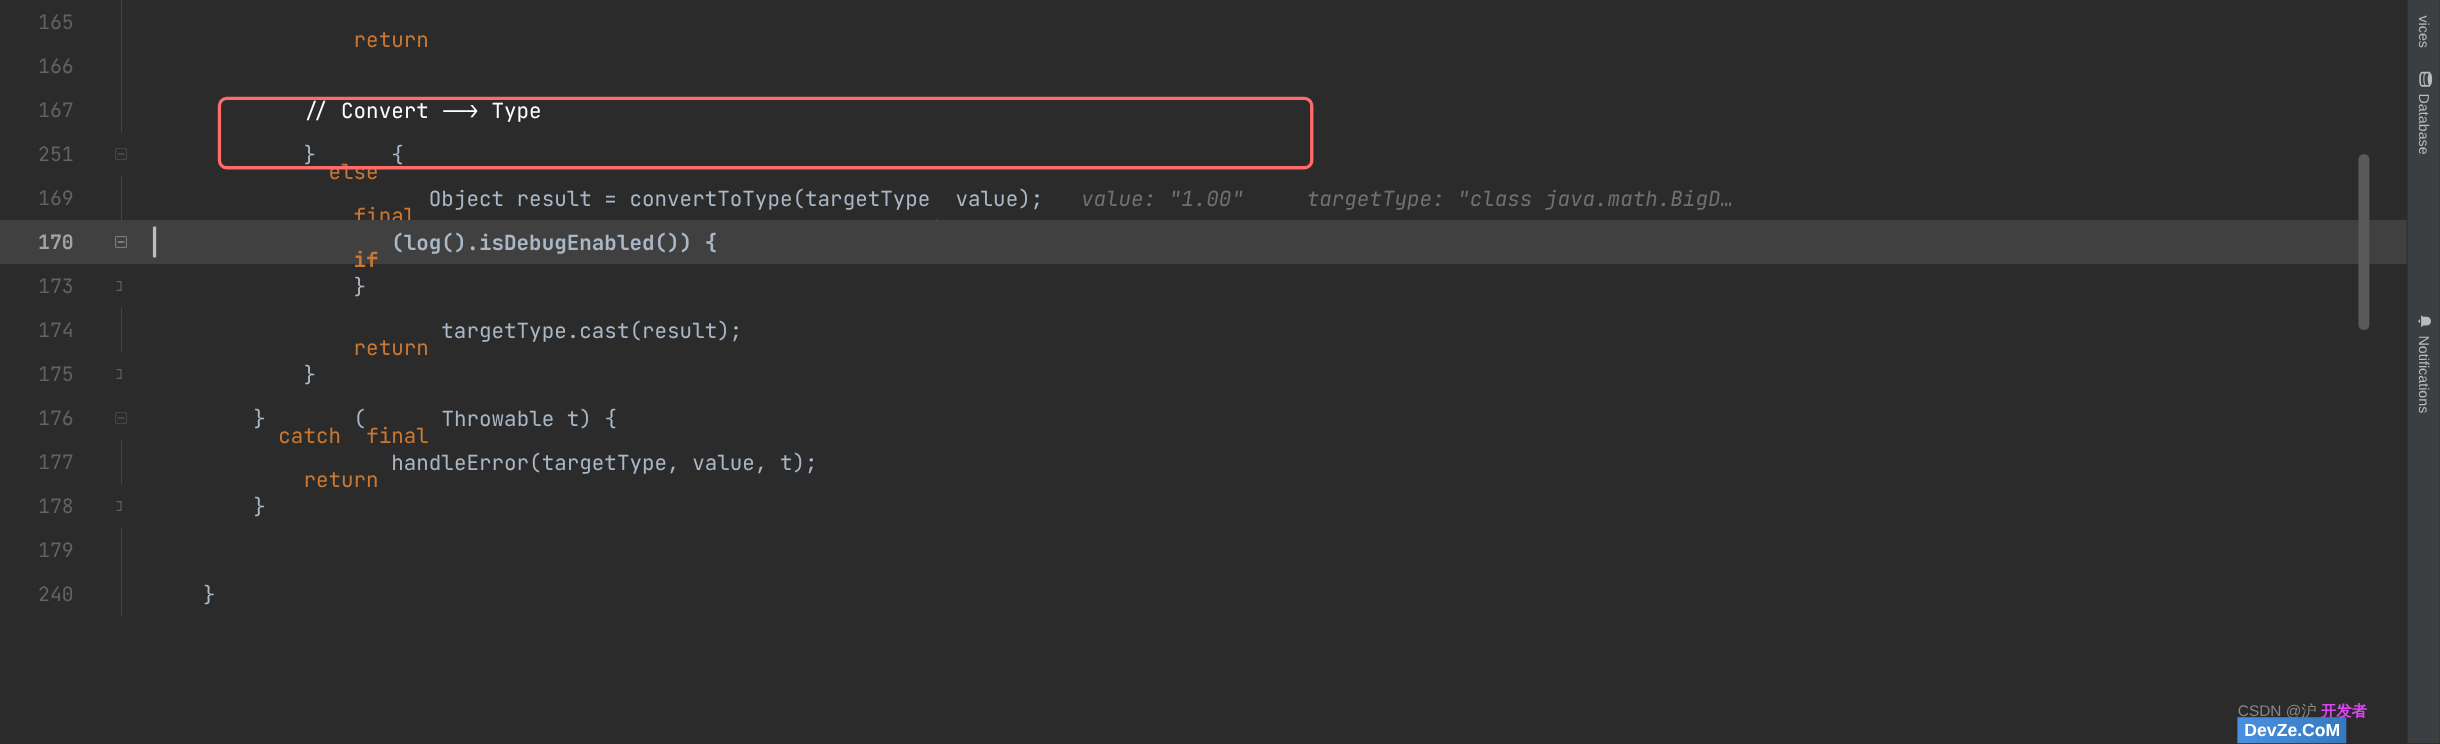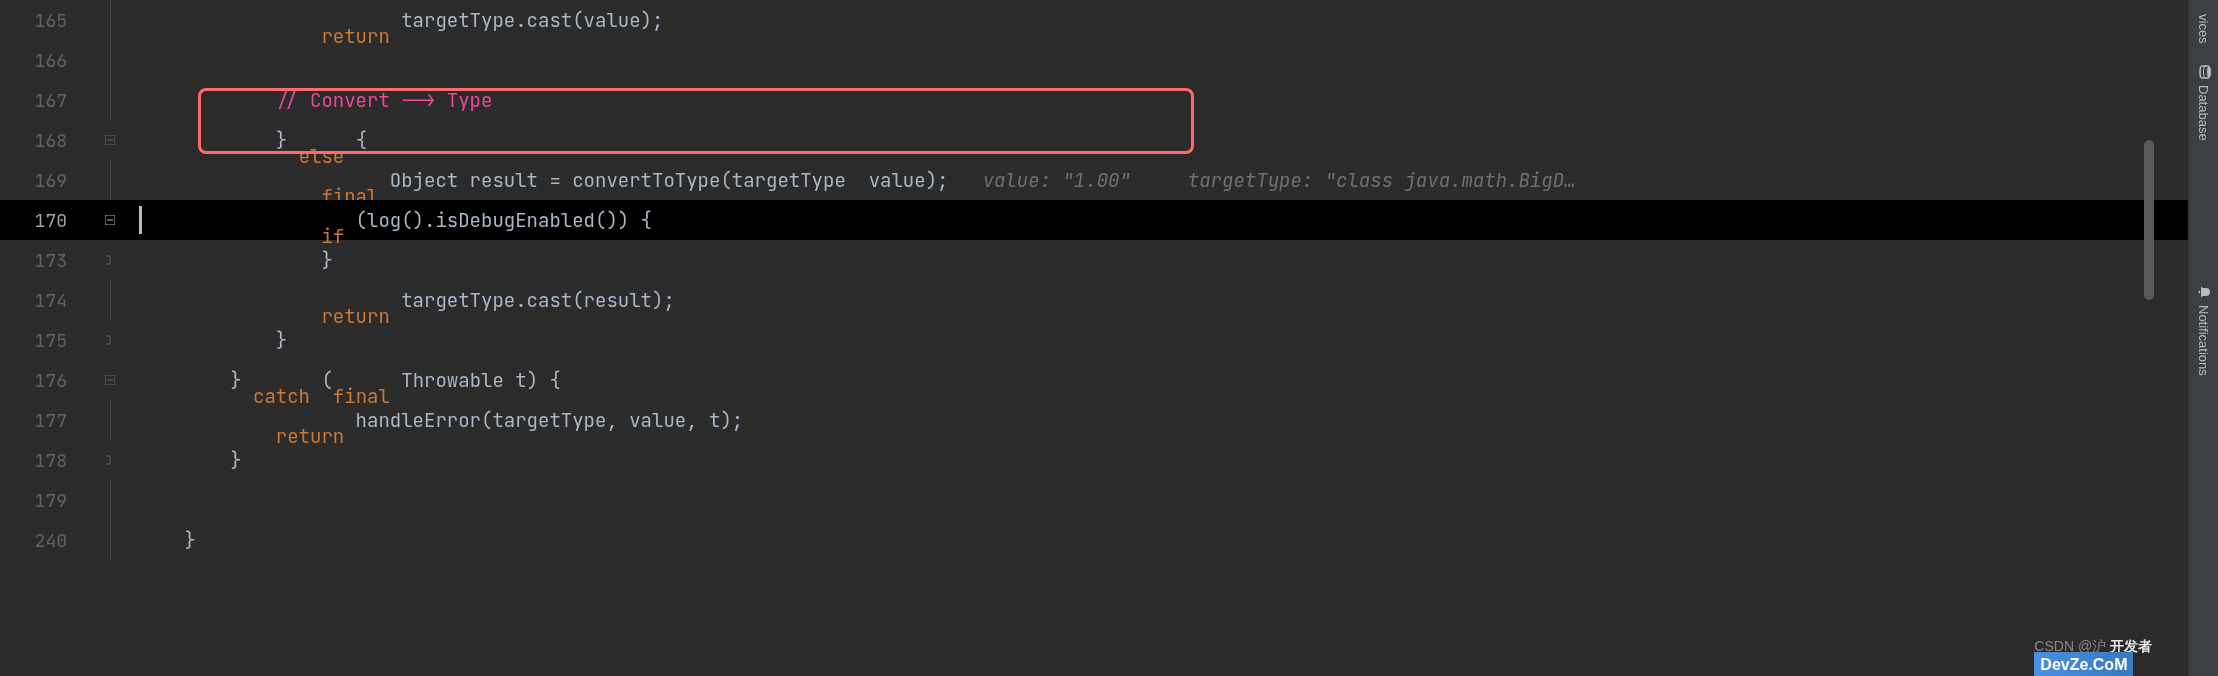--- a/index.html
+++ b/index.html
@@ -67,27 +67,28 @@
     }
     .code-content {
       flex: 1;
       white-space: pre;
       position: relative;
       height: 100%;
       display: flex;
       align-items: center;
     }
     .line.highlighted {
-      background: #000000;
+      background: #404040;
+      font-weight: bold;
     }
     .line.highlighted .line-number {
       color: #a4a3a3;
     }
     .keyword { color: #cc7832; margin-top: 32px; }
-    .comment { color: #ec4899; }
+    .comment { color: #ffffff; }
     .string { color: #6a8759; }
     .param-hint { 
       color: #787878;
       background: #3c3c3c;
       border-radius: 4px;
       padding: 0 6px;
       font-size: 15px;
       margin-right: 2px;
     }
     .inline-hint {
@@ -173,41 +174,41 @@
 <body>
 
 <div class="editor-area">
   <div class="code-container">
 
     <div class="line">
       <div class="line-number">165</div>
       <div class="gutter">
           <div class="fold-line"></div>
         </div>
-      <div class="code-content"><span>                </span><span class="keyword">return</span><span class="plain"> targetType.cast(value);</span></div>
+      <div class="code-content"><span>                </span><span class="keyword">return</span></div>
     </div>
 
     <div class="line">
       <div class="line-number">166</div>
       <div class="gutter">
           <div class="fold-line"></div>
         </div>
       <div class="code-content"></div>
     </div>
 
     <div class="line">
       <div class="line-number">167</div>
       <div class="gutter">
           <div class="fold-line"></div>
         </div>
       <div class="code-content"><span>            </span><span class="comment">// Convert --&gt; Type</span></div>
     </div>
 
     <div class="line">
-      <div class="line-number">168</div>
+      <div class="line-number">251</div>
       <div class="gutter">
           <div class="fold-icon">
             <svg width="10" height="10" viewBox="0 0 10 10">
               <rect x="0" y="0" width="10" height="10" fill="none" stroke="#606366"></rect>
               <line x1="2" y1="5" x2="8" y2="5" stroke="#606366"></line>
             </svg>
           </div>
         </div>
       <div class="code-content"><span>            </span><span class="brace">} </span><span class="keyword">else</span><span class="brace"> {</span></div>
     </div>
@@ -318,21 +319,21 @@
 
     <div class="highlight-box" style="top:88px;left:198px;width:996px;height:66px;"></div>
 
     <div class="scrollbar-track">
       <div class="scrollbar-thumb"></div>
     </div>
   </div>
 
   <div class="watermark">
     <span>CSDN @沪</span>
-    <span style="color:#e5e5e5;font-weight:bold;">开发者</span><br>
+    <span style="color:#d946ef;font-weight:bold;">开发者</span><br>
     <span class="brand">DevZe.CoM</span>
   </div>
 </div>
 
 <div class="right-toolbar">
   <div class="toolbar-item">
     <span>vices</span>
   </div>
   <div class="toolbar-item">
     <svg class="toolbar-icon" viewBox="0 0 16 16" fill="#bbbbbb">

